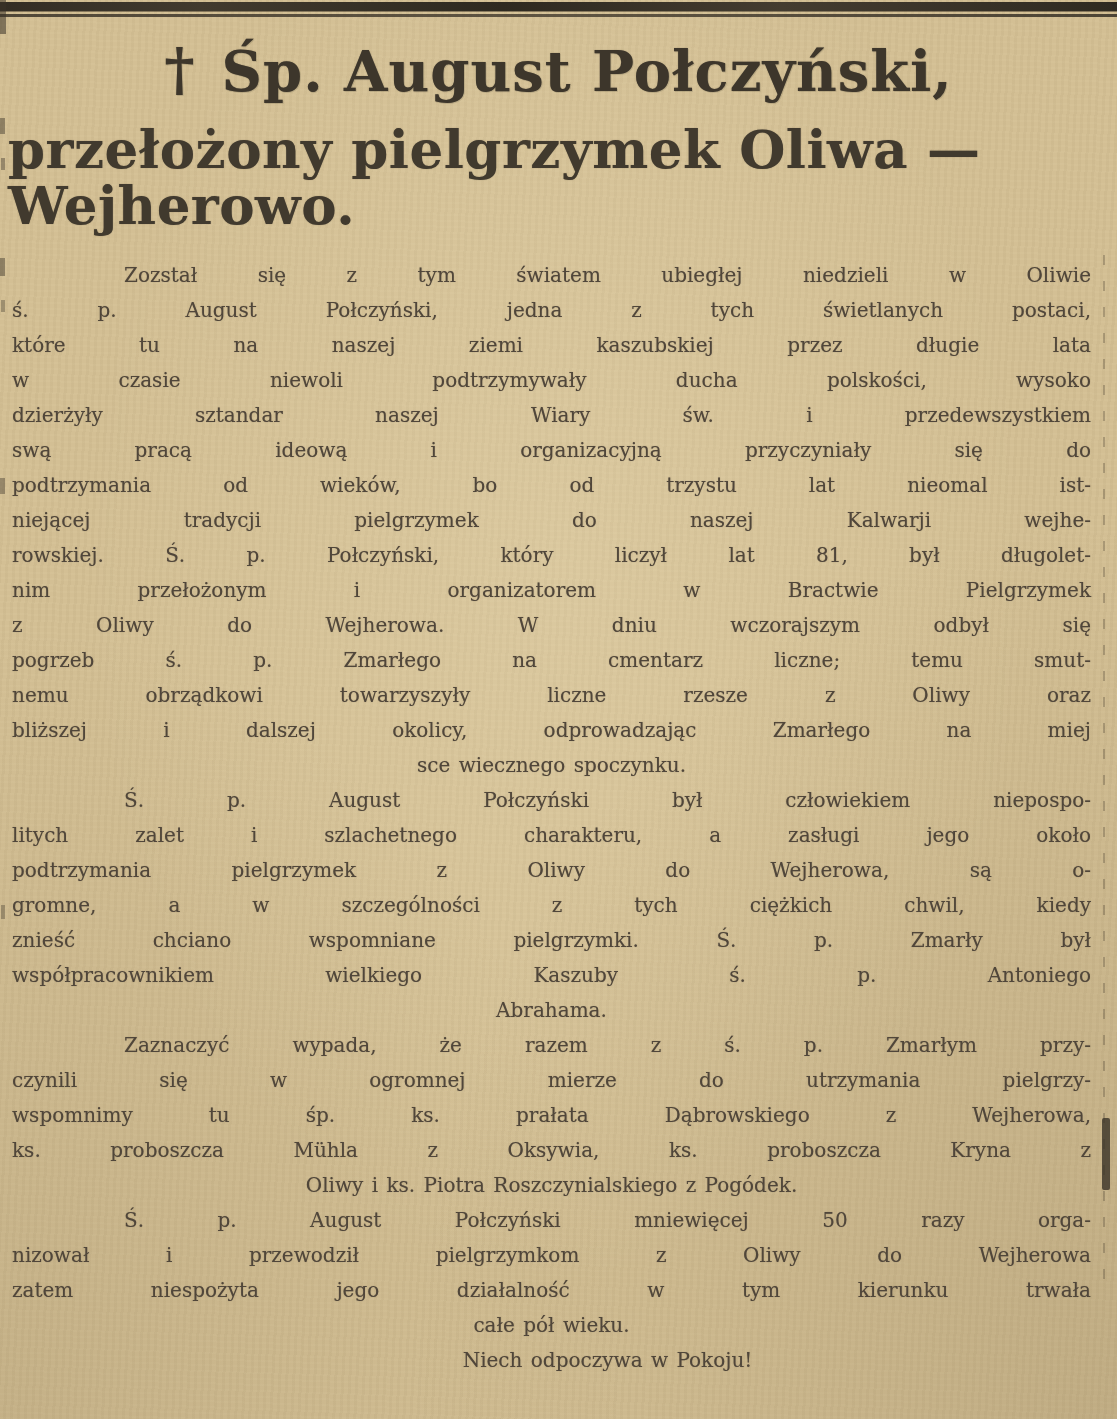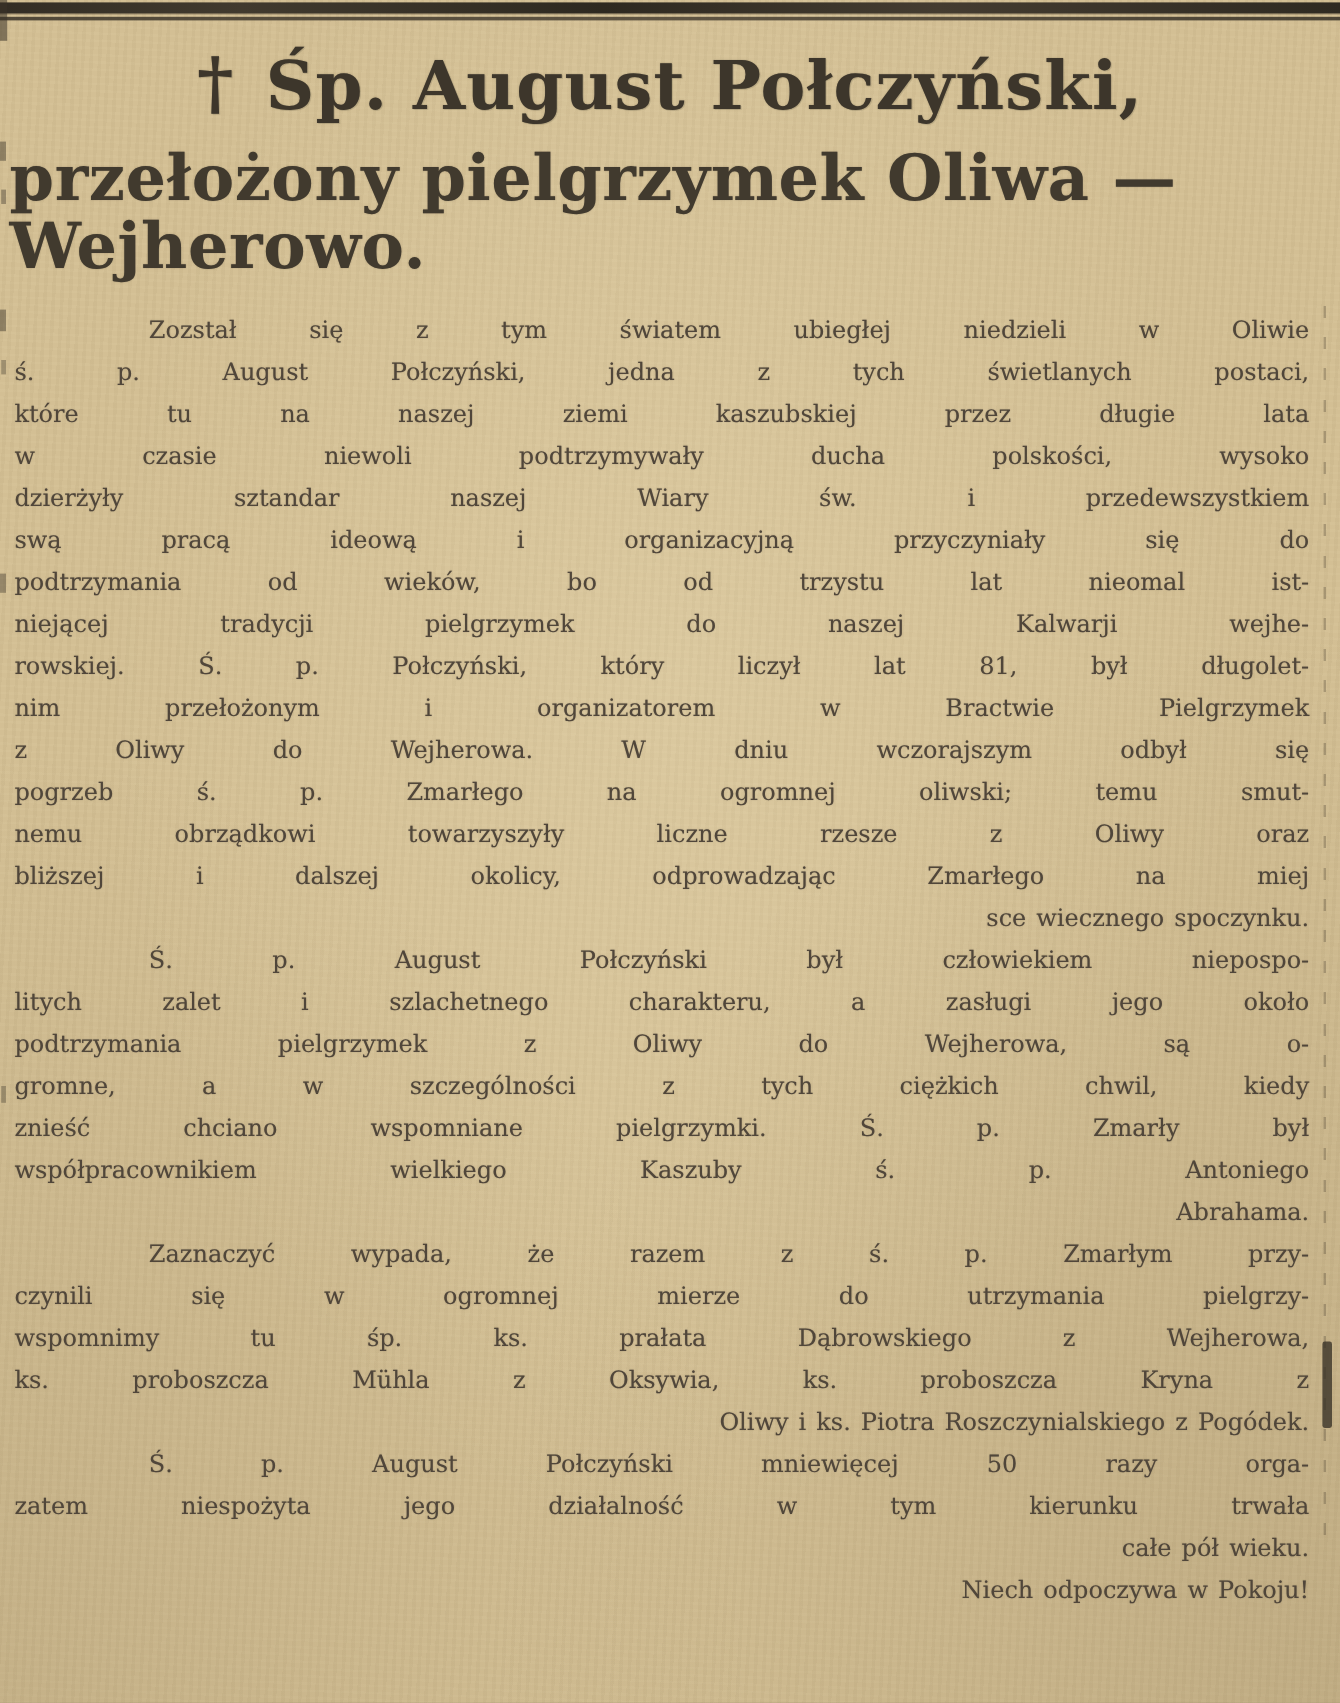--- a/index.html
+++ b/index.html
@@ -70,21 +70,21 @@
     line-height: 35px;
     word-spacing: 2px;
     color: #50463a;
     text-shadow: 0 0 1px rgba(80,70,58,0.45);
   }
   .article .line { white-space: normal; }
   .article .line.just {
     text-align: justify;
     text-align-last: justify;
   }
-  .article .line.plain { text-align: right; }
+  .article .line.plain { text-align: center; }
   .article .line.indent { padding-left: 112px; }
   
   .artifact { position: absolute; background: #3a3328; }
   .a-corner { left: 0; top: 0; width: 6px; height: 34px; opacity: 0.55; }
   .a-tick1 { left: 0; top: 118px; width: 5px; height: 16px; opacity: 0.45; }
   .a-tick2 { left: 1px; top: 158px; width: 4px; height: 12px; opacity: 0.4; }
   .a-tick3 { left: 0; top: 258px; width: 5px; height: 18px; opacity: 0.45; }
   .a-tick4 { left: 1px; top: 300px; width: 4px; height: 12px; opacity: 0.35; }
   .a-tick5 { left: 0; top: 478px; width: 5px; height: 16px; opacity: 0.4; }
   .a-tick6 { left: 1px; top: 905px; width: 4px; height: 14px; opacity: 0.35; }
@@ -115,37 +115,38 @@
       <div class="line just">ś. p. August Połczyński, jedna z tych świetlanych postaci,</div>
       <div class="line just">które tu na naszej ziemi kaszubskiej przez długie lata</div>
       <div class="line just">w czasie niewoli podtrzymywały ducha polskości, wysoko</div>
       <div class="line just">dzierżyły sztandar naszej Wiary św. i przedewszystkiem</div>
       <div class="line just">swą pracą ideową i organizacyjną przyczyniały się do</div>
       <div class="line just">podtrzymania od wieków, bo od trzystu lat nieomal ist-</div>
       <div class="line just">niejącej tradycji pielgrzymek do naszej Kalwarji wejhe-</div>
       <div class="line just">rowskiej. Ś. p. Połczyński, który liczył lat 81, był długolet-</div>
       <div class="line just">nim przełożonym i organizatorem w Bractwie Pielgrzymek</div>
       <div class="line just">z Oliwy do Wejherowa. W dniu wczorajszym odbył się</div>
-      <div class="line just">pogrzeb ś. p. Zmarłego na ogromnej oliwski; temu smut-</div>
+      <div class="line just">pogrzeb ś. p. Zmarłego na cmentarz liczne; temu smut-</div>
       <div class="line just">nemu obrządkowi towarzyszyły liczne rzesze z Oliwy oraz</div>
       <div class="line just">bliższej i dalszej okolicy, odprowadzając Zmarłego na miej</div>
       <div class="line plain">sce wiecznego spoczynku.</div>
       <div class="line just indent">Ś. p. August Połczyński był człowiekiem niepospo-</div>
       <div class="line just">litych zalet i szlachetnego charakteru, a zasługi jego około</div>
       <div class="line just">podtrzymania pielgrzymek z Oliwy do Wejherowa, są o-</div>
       <div class="line just">gromne, a w szczególności z tych ciężkich chwil, kiedy</div>
       <div class="line just">znieść chciano wspomniane pielgrzymki. Ś. p. Zmarły był</div>
       <div class="line just">współpracownikiem wielkiego Kaszuby ś. p. Antoniego</div>
       <div class="line plain">Abrahama.</div>
       <div class="line just indent">Zaznaczyć wypada, że razem z ś. p. Zmarłym przy-</div>
       <div class="line just">czynili się w ogromnej mierze do utrzymania pielgrzy-</div>
       <div class="line just">wspomnimy tu śp. ks. prałata Dąbrowskiego z Wejherowa,</div>
       <div class="line just">ks. proboszcza Mühla z Oksywia, ks. proboszcza Kryna z</div>
       <div class="line plain">Oliwy i ks. Piotra Roszczynialskiego z Pogódek.</div>
       <div class="line just indent">Ś. p. August Połczyński mniewięcej 50 razy orga-</div>
+      <div class="line just">nizował i przewodził pielgrzymkom z Oliwy do Wejherowa</div>
       <div class="line just">zatem niespożyta jego działalność w tym kierunku trwała</div>
       <div class="line plain">całe pół wieku.</div>
       <div class="line plain indent">Niech odpoczywa w Pokoju!</div>
     </main>
 
   <div class="artifact a-corner"></div>
   <div class="artifact a-tick1"></div>
   <div class="artifact a-tick2"></div>
   <div class="artifact a-tick3"></div>
   <div class="artifact a-tick4"></div>

